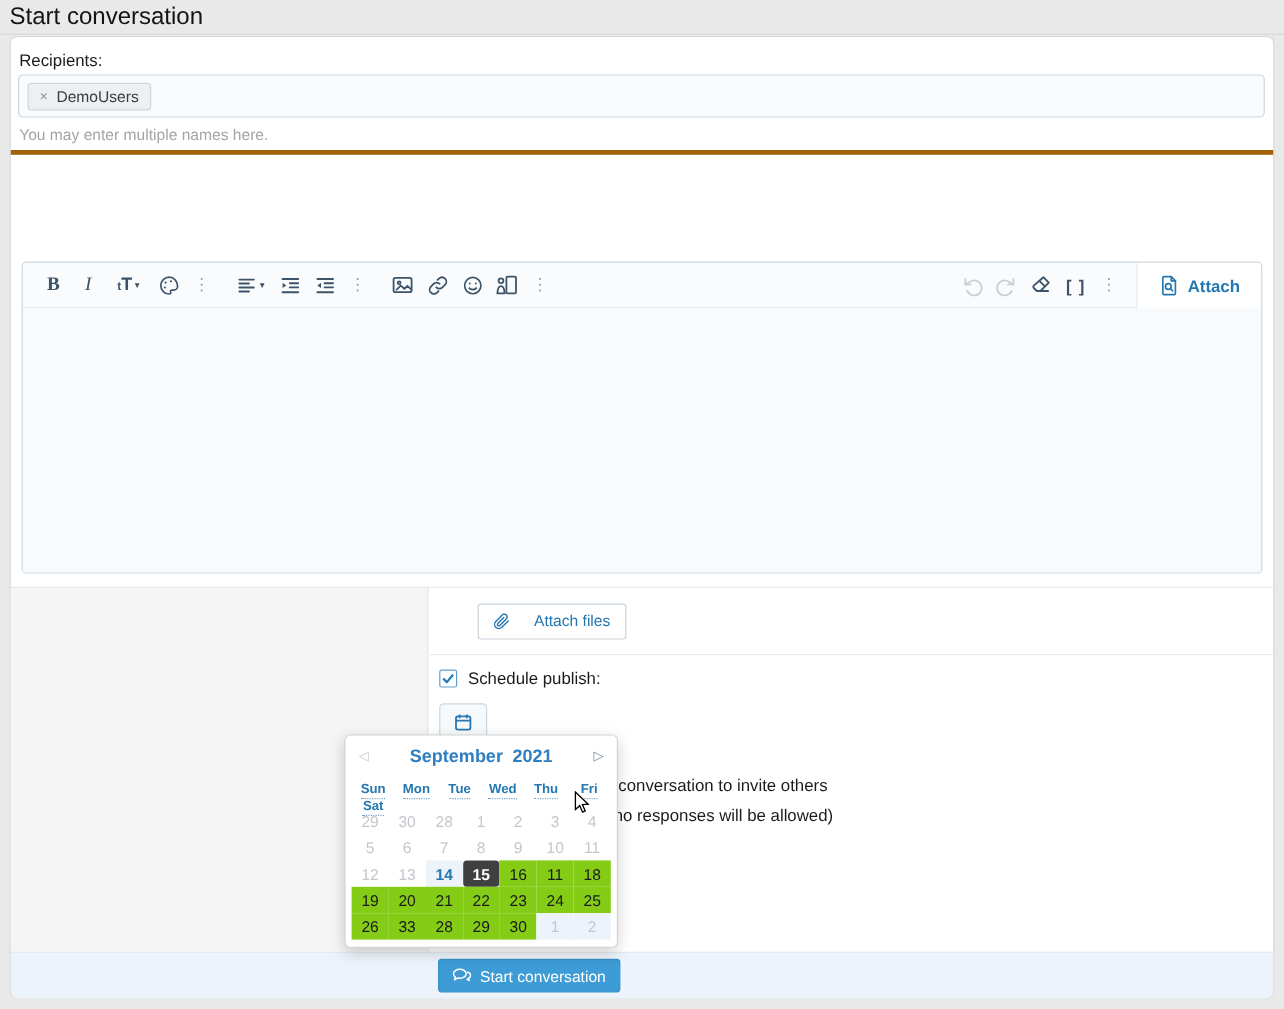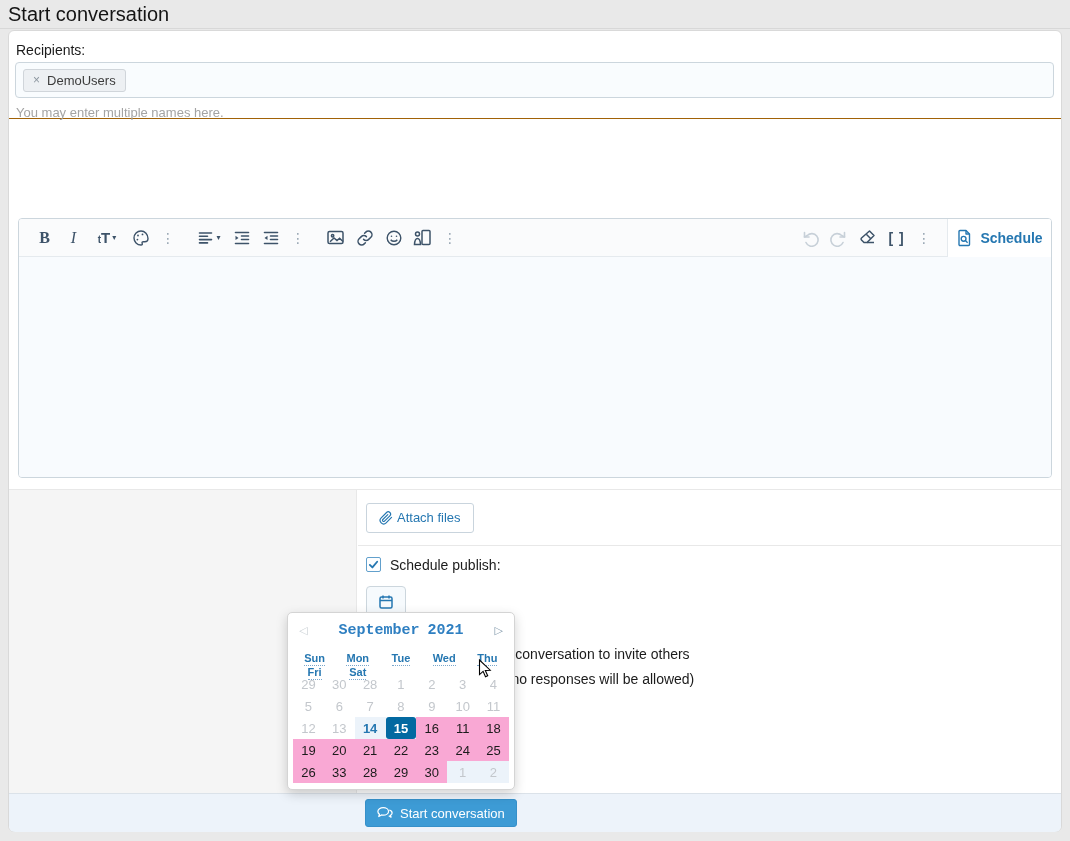--- a/index.html
+++ b/index.html
@@ -8,21 +8,21 @@
   .app { position:relative; width:1070px; height:841px; overflow:hidden; }
 
   .page-title { position:absolute; left:8px; top:0; height:28px; display:flex; align-items:center;
                 font-size:20px; font-weight:400; color:#141414; }
   .header-rule { position:absolute; left:0; top:28px; width:100%; height:1px; background:#d8d8d8; }
 
   .form { position:absolute; left:8px; top:30px; width:1054px; height:802px; background:#fff;
           border:1px solid #d9d9d9; border-radius:6px; }
 
   
-  .recipients { position:absolute; left:0; top:0; width:100%; height:88px; border-bottom:1px solid #a16207; }
+  .recipients { position:absolute; left:0; top:0; width:100%; height:98px; border-bottom:4px solid #a16207; }
   .recipients-label { position:absolute; left:7px; top:11px; font-size:14px; color:#1b1b1b; }
   .recipients-input { position:absolute; left:6px; top:31px; width:1039px; height:36px;
                       background:#f9fcfe; border:1px solid #ccd6dd; border-radius:4px;
                       display:flex; align-items:center; padding:0 7px; }
   .tag { display:inline-flex; align-items:center; gap:7px; background:#edf0f3; border:1px solid #d0d5da;
          border-radius:3px; padding:2px 9px; font-size:13px; color:#3c3c3c; height:23px; }
   .tag-x { color:#8d97a0; font-size:12px; cursor:pointer; }
   .recipients-help { position:absolute; left:7px; top:74px; font-size:13px; color:#a4a4a4; }
 
   
@@ -51,25 +51,25 @@
                   display:flex; align-items:center; justify-content:center; gap:7px;
                   color:#2577b1; font-size:14px; font-weight:bold; cursor:pointer; }
   .editor-body { height:220px; background:#f8fbfe; }
 
   
   .section { position:absolute; left:0; top:458px; width:100%; height:304px; border-top:1px solid #e8e8e8; }
   .left-cell { position:absolute; left:0; top:0; width:348px; height:100%; background:#f5f5f5;
                border-right:1px solid #e8e8e8; }
   .attach-row { position:absolute; left:349px; top:0; width:703px; height:56px; border-bottom:1px solid #e8e8e8;
                 display:flex; align-items:center; gap:13px; padding-left:8px; }
-  .attach-btn { display:inline-flex; align-items:center; gap:4px; height:30px; padding:0 12px;
+  .attach-btn { display:inline-flex; align-items:center; gap:20px; height:30px; padding:0 12px;
                 background:#fff; border:1px solid #c9d4dd; border-radius:3px; color:#2577b1;
-                font-size:13px; cursor:pointer; }
+                font-size:13px; cursor:pointer;margin-left:32px; }
   .attach-limit { font-size:14px; color:#6c6c6c; }
-  .schedule-row { position:absolute; left:357px; top:67px; display:flex; align-items:flex-start; gap:9px; }
+  .schedule-row { position:absolute; left:357px; top:67px; display:flex; align-items:flex-end; gap:9px; }
   .checkbox { width:15px; height:15px; border:1px solid #62a0cc; border-radius:2px; background:#fdfeff;
               display:flex; align-items:center; justify-content:center; cursor:pointer; }
   .checkbox.plain { border-color:#b6bfc7; }
   .form-label { font-size:14px; color:#1b1b1b; }
   .date-row { position:absolute; left:357px; top:96px; display:flex; gap:3px; }
   .date-input { width:152px; height:32px; background:#f9fcfe; border:1px solid #ccd6dd; border-radius:4px;
                 font-size:14px; color:#1b1b1b; padding:0 10px; font-family:inherit; outline:none; }
   .date-btn { width:40px; height:32px; background:#f6fafd; border:1px solid #ccd6dd; border-radius:4px;
               display:flex; align-items:center; justify-content:center; color:#2577b1; cursor:pointer; }
   .option-row { position:absolute; left:357px; display:flex; align-items:center; gap:9px; }
@@ -82,33 +82,33 @@
                 background:#3d9bd5; border:1px solid #3690c9; border-radius:3px; color:#fff;
                 font-size:13px; display:flex; align-items:center; gap:7px; cursor:pointer; }
 
   
   .calendar { position:absolute; left:287px; top:612px; width:228px; height:178px; background:#fff;
               border:1px solid #d4d4d4; border-radius:5px; box-shadow:0 4px 12px rgba(0,0,0,.18); z-index:10; }
   .cal-nav { position:absolute; top:12px; font-size:11px; cursor:pointer; line-height:1; }
   .cal-prev { left:11px; color:#c9cfd4; }
   .cal-next { right:11px; color:#7e96a8; }
   .cal-title { position:absolute; top:9px; left:0; width:100%; display:flex; justify-content:center; gap:8px;
-               font-size:15px; font-weight:bold; color:#2e7fc1;font-family:Liberation Mono, monospace; }
-  .cal-dow { position:absolute; top:39px; left:5px; width:216px; display:grid; grid-template-columns:repeat(5,1fr); }
+               font-size:15px; font-weight:bold; color:#2e7fc1; }
+  .cal-dow { position:absolute; top:39px; left:5px; width:216px; display:grid; grid-template-columns:repeat(6,1fr); }
   .dow-cell { display:flex; justify-content:center; }
   .dow { font-size:11px; font-weight:bold; color:#2577b1; border-bottom:1px dotted #7aa7cc;
          padding-bottom:1px; cursor:help; }
   .cal-grid { position:absolute; top:60px; left:5px; width:216px; display:grid;
               grid-template-columns:repeat(7,30.85px); grid-auto-rows:22px; }
   .c-cell { display:flex; align-items:center; justify-content:center; font-size:13px; cursor:pointer; }
   .s-muted { color:#c3c7cc; }
   .s-muted-tint { color:#c3c7cc; background:#ecf3fa; }
-  .s-day { color:#1b1b1b; background:#f9a8d4; }
+  .s-day { color:#1b1b1b; background:#84cc16; }
   .s-today { color:#2577b1; font-weight:bold; background:#ecf3fa; }
-  .s-selected { background:#0369a1; color:#fff; font-weight:bold; border-radius:3px; }
+  .s-selected { background:#404040; color:#fff; font-weight:bold; border-radius:3px; }
 
   .cursor { position:absolute; left:478px; top:659px; z-index:30; pointer-events:none; }
 </style>
 </head>
 <body>
 
 <div class="app">
 
   <div class="page-title">Start conversation</div>
   <div class="header-rule"></div>
@@ -228,21 +228,21 @@
             <span class="glyph-brackets">[ ]</span>
           </div>
           <div class="tbi dots">⋮</div>
           <div class="preview-cell">
             <svg width="17" height="18" viewBox="0 0 17 18" fill="none" stroke="currentColor" stroke-width="1.4" stroke-linejoin="round">
               <path d="M4 1.5h6l3.5 3.5v10.5a1 1 0 01-1 1H4a1 1 0 01-1-1v-13a1 1 0 011-1z"></path>
               <path d="M10 1.5V5h3.5"></path>
               <circle cx="7.6" cy="9.8" r="2.4"></circle>
               <path d="M9.4 11.6l2.2 2.2"></path>
             </svg>
-            <span>Schedule</span>
+            <span>Attach</span>
           </div>
         </div>
       </div>
       <div class="editor-body"></div>
     </div>
 
     <div class="section">
       <div class="left-cell"></div>
 
       <div class="attach-row">

